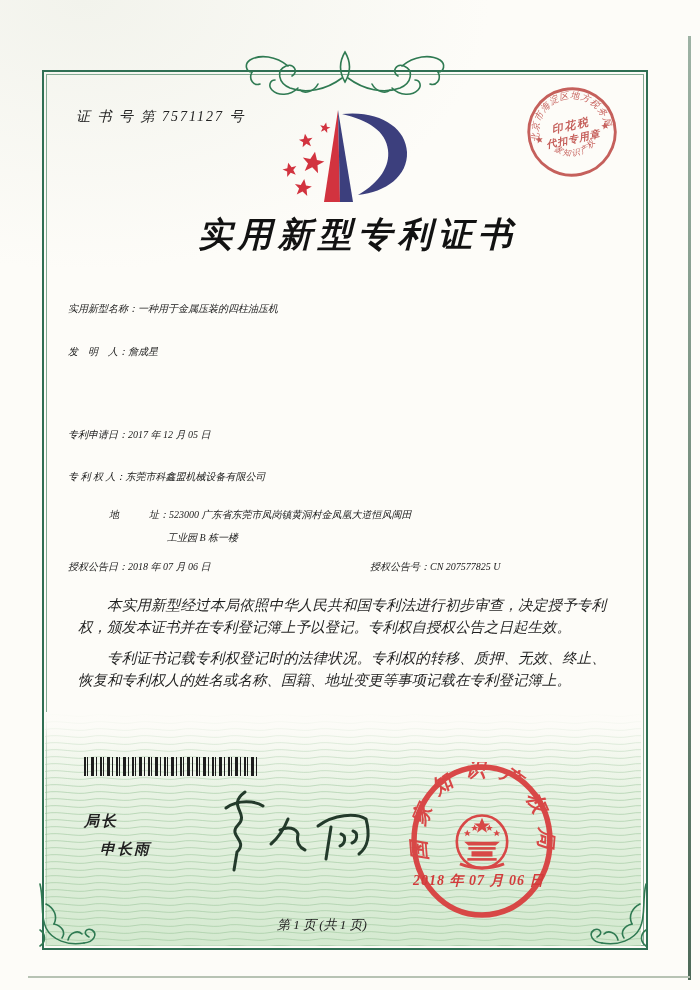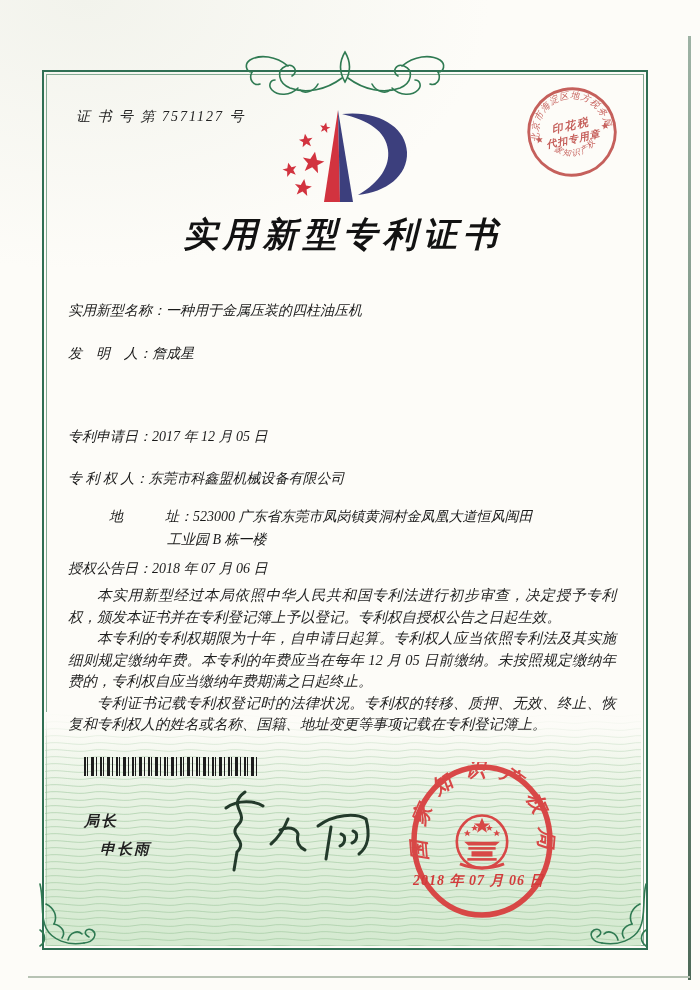--- a/index.html
+++ b/index.html
@@ -20,30 +20,30 @@
   
   .band{left:45px;top:712px;width:596px;height:234px;overflow:hidden;}
   .band .tint{position:absolute;inset:0;background:linear-gradient(180deg,rgba(214,235,210,0) 0%,rgba(214,235,210,.45) 22%,rgba(205,230,201,.85) 100%);}
   .band svg.waves{position:absolute;inset:0;}
   .band .fade{position:absolute;inset:0;background:linear-gradient(180deg,#fdfcf8 0%,rgba(253,252,248,.8) 7%,rgba(253,252,248,.35) 16%,rgba(253,252,248,0) 34%);}
 
   .orn{color:#2f7a52;}
 
   .cert-no{left:76px;top:108px;font-size:14px;letter-spacing:2px;color:#222;}
 
-  .title{left:42px;top:212px;width:602px;text-align:center;font-size:34px;font-weight:700;letter-spacing:6px;color:#121212;}
-
-  .field-row{left:68px;font-size:14px;white-space:nowrap;}
+  .title{left:42px;top:212px;width:602px;text-align:center;font-size:34px;font-weight:700;letter-spacing:6px;color:#121212;padding-left:15px;}
+
+  .field-row{left:68px;font-size:10px;white-space:nowrap;}
   .f-label{display:inline-block;color:#1a1a1a;}
   .f-value{color:#1a1a1a;}
   .addr2{left:167px;}
   .grant-no{left:370px;}
 
   .paras{left:68px;top:585px;width:548px;font-size:14.5px;line-height:21.5px;text-align:justify;color:#1f1f1f;}
-  .paras p{margin:0;text-indent:2em;}
+  .paras p{margin:10px;text-indent:2em;}
 
   .barcode{left:84px;top:757px;width:176px;height:19px;
     background:repeating-linear-gradient(90deg,#1d1d1d 0 2px,rgba(0,0,0,0) 2px 3px,#1d1d1d 3px 4px,rgba(0,0,0,0) 4px 7px,#1d1d1d 7px 10px,rgba(0,0,0,0) 10px 12px,#1d1d1d 12px 13px,rgba(0,0,0,0) 13px 16px);}
 
   .signer{font-family:"Liberation Sans","DejaVu Sans",sans-serif;color:#222;font-size:15px;font-weight:600;letter-spacing:2px;}
   .signer.t{left:84px;top:812px;}
   .signer.n{left:100px;top:840px;}
 
   .signature{left:190px;top:786px;}
 
@@ -166,24 +166,26 @@
   </div>
   <div class="abs field-row" style="top:508px;margin-left:41px;">
     <span class="f-label">地　　　址：</span><span class="f-value">523000 广东省东莞市凤岗镇黄洞村金凤凰大道恒风闽田</span>
   </div>
   <div class="abs field-row addr2" style="top:531px;">
     <span class="f-value">工业园 B 栋一楼</span>
   </div>
   <div class="abs field-row" style="top:560px;">
     <span class="f-label">授权公告日：</span><span class="f-value">2018 年 07 月 06 日</span>
   </div>
+  <div class="abs field-row grant-no" style="top:560px;">
+    <span class="f-label">授权公告号：</span><span class="f-value">CN 207577825 U</span>
+  </div>
 
   <div class="abs paras">
     <p>本实用新型经过本局依照中华人民共和国专利法进行初步审查，决定授予专利权，颁发本证书并在专利登记簿上予以登记。专利权自授权公告之日起生效。</p>
-    <p>本专利的专利权期限为十年，自申请日起算。专利权人应当依照专利法及其实施细则规定缴纳年费。本专利的年费应当在每年 12 月 05 日前缴纳。未按照规定缴纳年费的，专利权自应当缴纳年费期满之日起终止。</p>
     <p>专利证书记载专利权登记时的法律状况。专利权的转移、质押、无效、终止、恢复和专利权人的姓名或名称、国籍、地址变更等事项记载在专利登记簿上。</p>
   </div>
 
   <div class="abs barcode"></div>
 
   <div class="abs signer t">局长</div>
   <div class="abs signer n">申长雨</div>
 
   <svg class="abs signature" width="195" height="88" viewBox="0 0 195 88">
     <g fill="none" stroke="#233a2b" stroke-width="3" stroke-linecap="round">
@@ -215,14 +217,15 @@
         <path d="M-17,-4 L17,-4 L13,-0.5 L-13,-0.5 Z"></path>
         <rect x="-13" y="1" width="26" height="2.5"></rect>
         <rect x="-10" y="5" width="20" height="5"></rect>
         <rect x="-14" y="11.5" width="28" height="2.5"></rect>
       </g>
       <path d="M-21,17 Q0,25 21,17" fill="none" stroke="#d83c3c" stroke-width="3"></path>
     </g>
   </svg>
   <div class="abs seal-date">2018 年 07 月 06 日</div>
 
+  <div class="abs footer">第 1 页 (共 1 页)</div>
 
 </div>
 
 </body></html>

